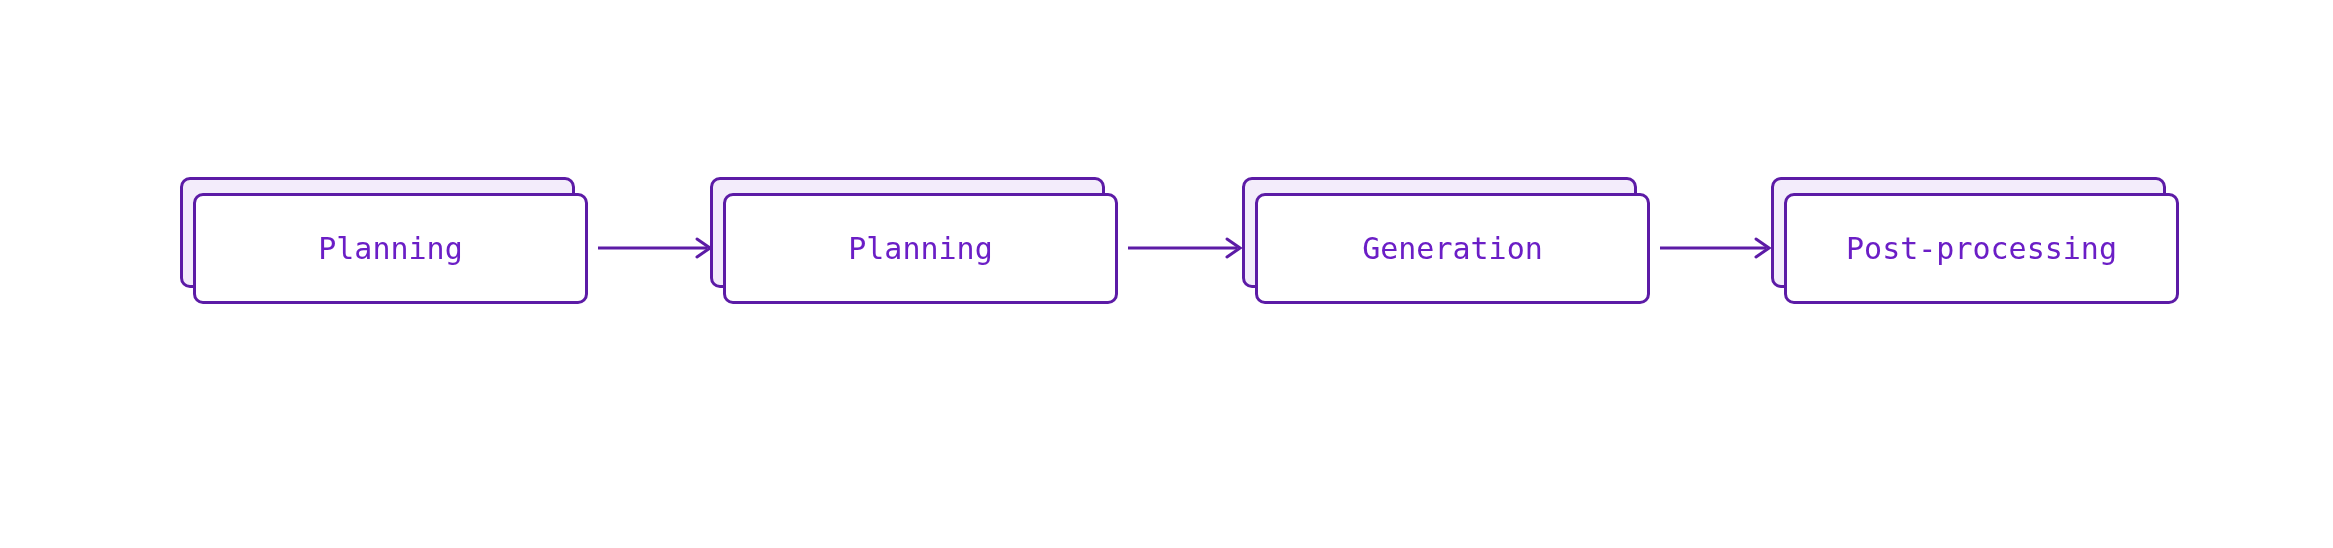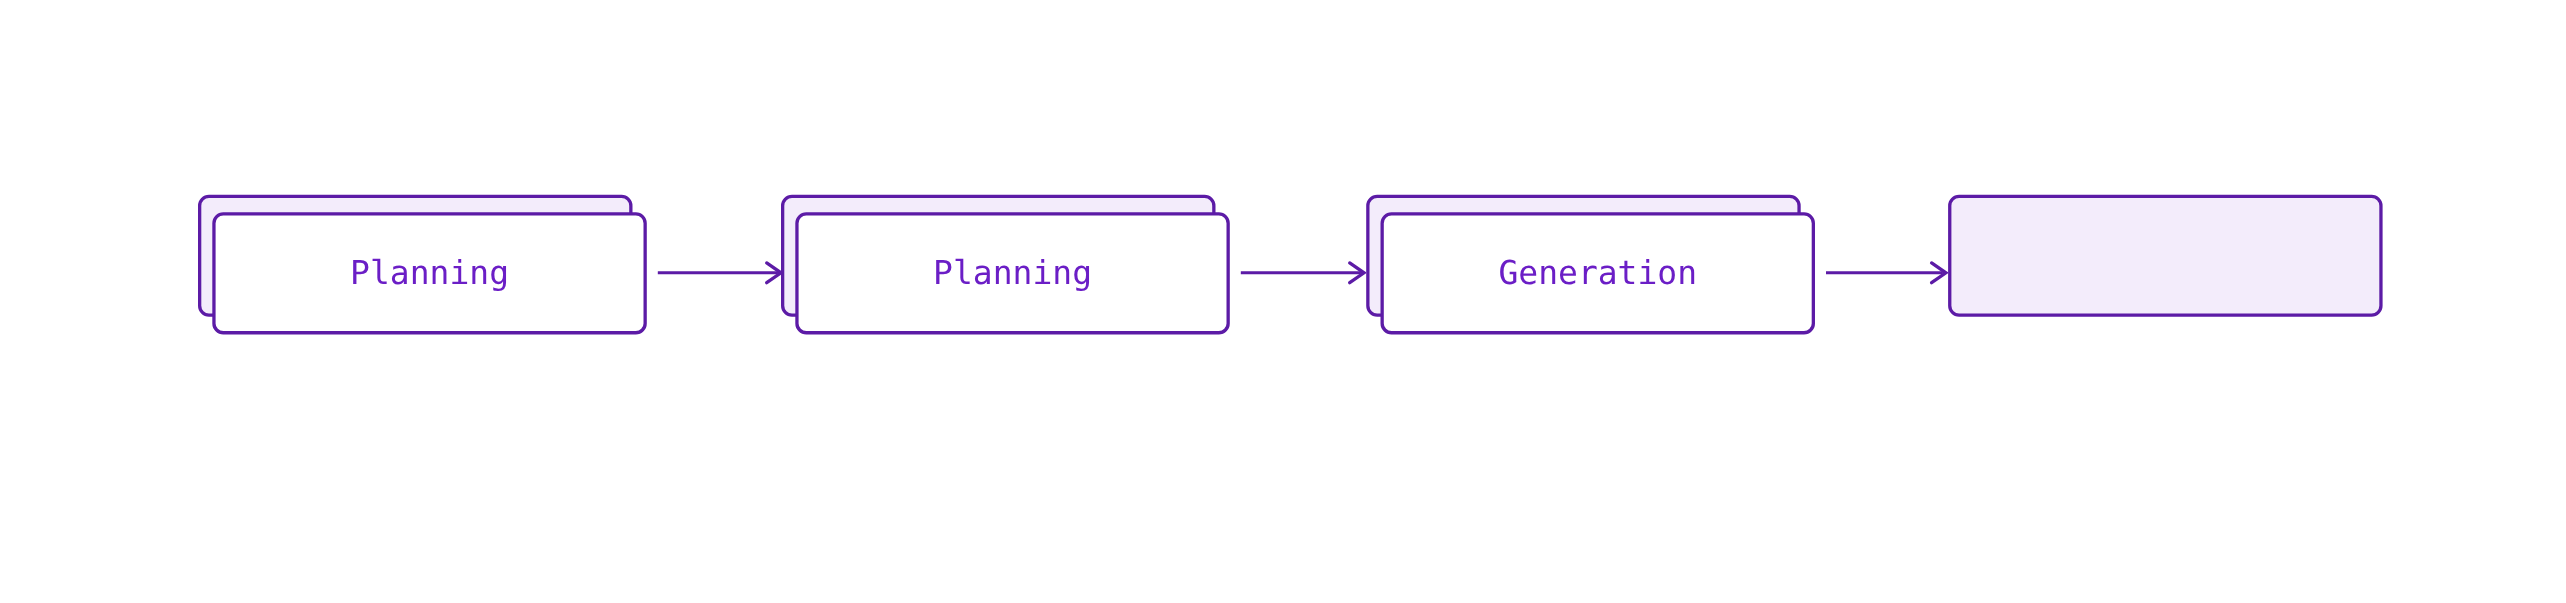--- a/index.html
+++ b/index.html
@@ -95,15 +95,18 @@
 
   <div class="edge-arrow" style="left:1660px; width:111px;">
     <svg viewBox="0 0 111 36">
       <line x1="0" y1="18" x2="105" y2="18" stroke="currentColor" stroke-width="2.8" stroke-linecap="round"></line>
       <polyline points="96,9 109,18 96,27" fill="none" stroke="currentColor" stroke-width="3" stroke-linecap="round" stroke-linejoin="miter"></polyline>
     </svg>
   </div>
 
   <div class="flow-node" style="left:1771px;">
     <div class="node-layer node-back"></div>
+    <div class="node-layer node-front">
+      <span class="node-label">Post-processing</span>
+    </div>
   </div>
 
 </div>
 
 </body></html>

